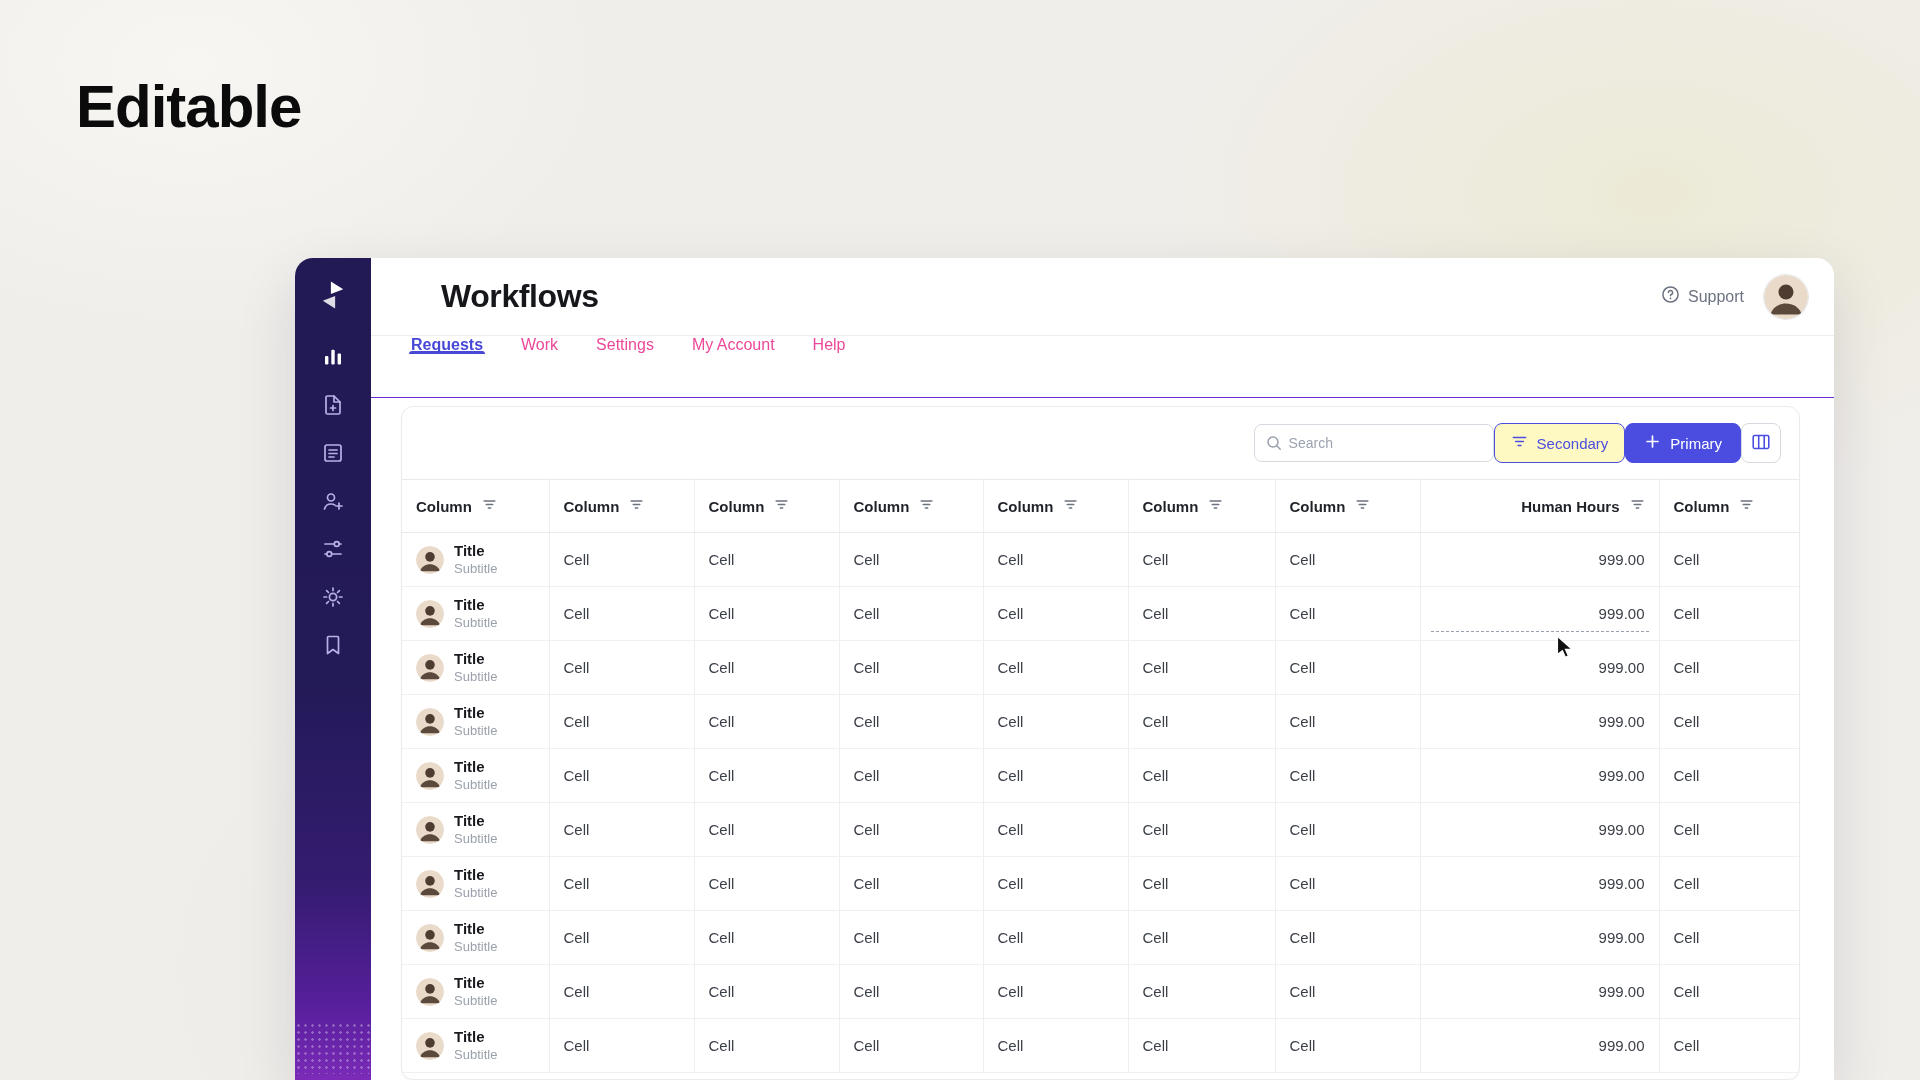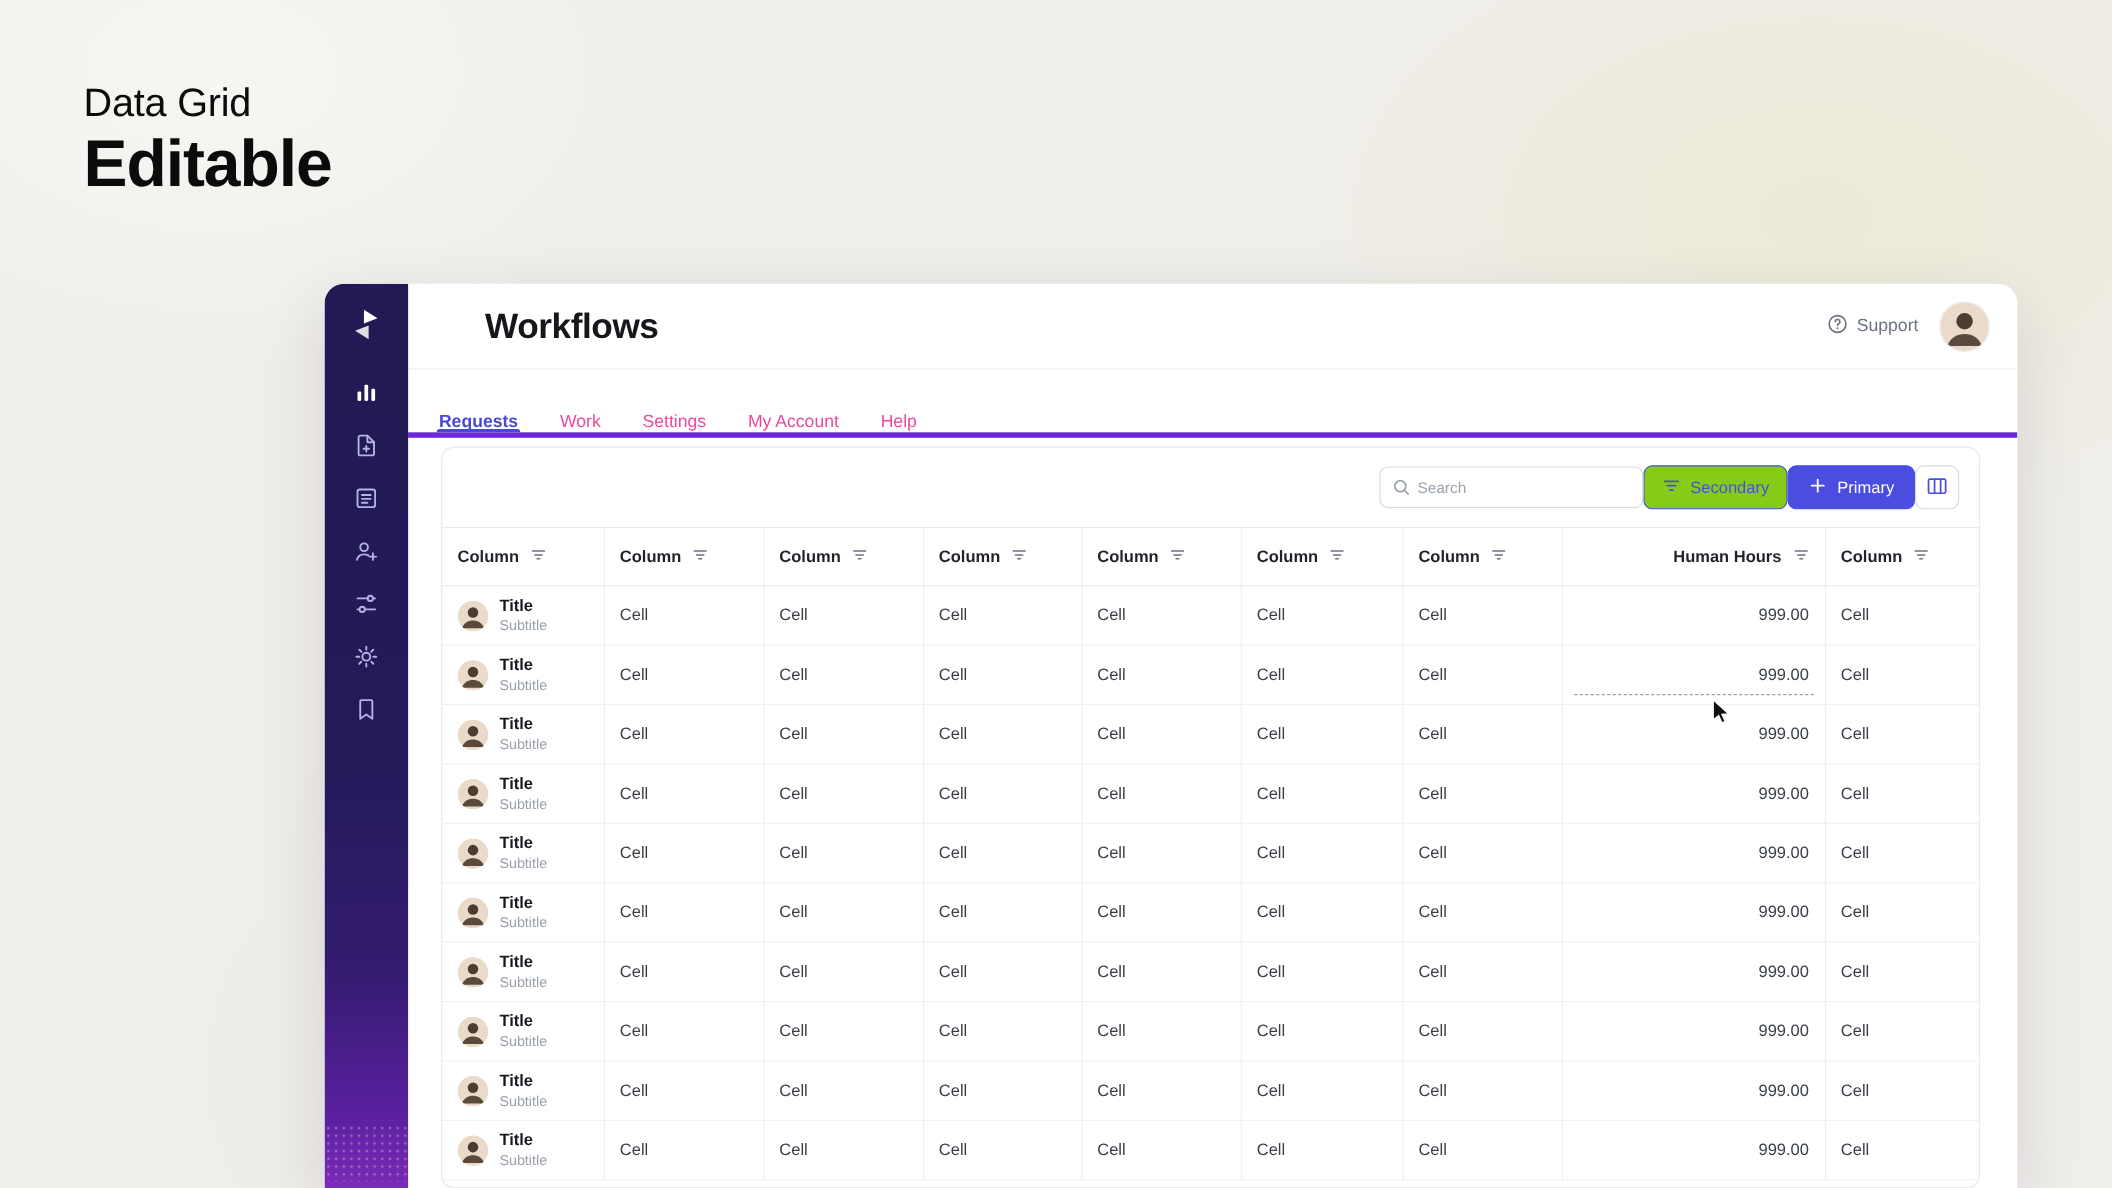--- a/index.html
+++ b/index.html
@@ -51,22 +51,22 @@
   }
   .app-title { font-size:32px; font-weight:600; color:#16171b; letter-spacing:-.4px;margin-left:48px; }
   .header-right { display:flex; align-items:center; gap:20px; }
   .support { display:flex; align-items:center; gap:8px; background:none; border:none;
     font-family:inherit; font-size:16px; color:#6b7280; cursor:pointer; }
   .avatar-lg { width:44px; height:44px; border-radius:50%; overflow:hidden; flex:none;
     box-shadow:0 0 0 1px #e5e7eb; background:none; border:none; padding:0; cursor:pointer; }
   .avatar-lg svg, .avatar-sm svg { display:block; width:100%; height:100%; }
 
   
-  .tabs { height:62px; flex:none; display:flex; align-items:flex-end; gap:34px;
-    padding:0 26px; border-bottom:5px solid #6d28d9; }
+  .tabs { height:62px; flex:none; display:flex; align-items:flex-start; gap:34px;
+    padding:0 38px; border-bottom:1px solid #6d28d9; }
   .tab { position:relative; display:flex; align-items:center; background:none; border:none;
     font-family:inherit; font-size:16px; color:#ec4899; cursor:pointer; padding:0 2px; }
   .tab.active { color:#4749d6; font-weight:600; }
   .tab.active::after { content:""; position:absolute; left:0; right:0; bottom:0; height:3px;
     background:#4749d6; border-radius:3px 3px 0 0; }
 
   
   .card { flex:1; margin:8px 34px 0 30px; border:1px solid #e9ebef; border-radius:12px;
     background:#fff; overflow:hidden; box-shadow:0 1px 2px rgba(16,24,40,.04); }
 
@@ -77,21 +77,21 @@
   .tb-showing { font-size:14px; color:#6b7280; }
   .tb-desc { margin-top:7px; font-size:13px; line-height:1.45; color:#9aa1ab; max-width:745px; }
 
   .tb-right { display:flex; align-items:center; flex:none; }
   .search { position:relative; width:240px; }
   .search input { width:100%; height:38px; border:1px solid #d6d9df; border-radius:8px;
     padding:0 12px 0 34px; font-family:inherit; font-size:14px; color:#374151; background:#fff; outline:none; }
   .search input::placeholder { color:#9ca3af; }
   .search .mag { position:absolute; left:11px; top:10px; }
   .btn-secondary { height:40px; padding:0 16px; display:flex; align-items:center; gap:9px;
-    background:#84cc16; border:1px solid #4a4de0; border-radius:8px; color:#4a4de0;
+    background:#fef9c3; border:1px solid #4a4de0; border-radius:8px; color:#4a4de0;
     font-family:inherit; font-size:15px; cursor:pointer; }
   .btn-primary { height:40px; padding:0 18px; display:flex; align-items:center; gap:9px;
     background:#4a4de0; border:1px solid #4a4de0; border-radius:8px; color:#fff;
     font-family:inherit; font-size:15px; cursor:pointer; }
   .btn-cols { width:40px; height:40px; display:flex; align-items:center; justify-content:center;
     background:#fff; border:1px solid #d6d9df; border-radius:8px; cursor:pointer; }
 
   
   table.grid { width:100%; border-collapse:collapse; table-layout:fixed; }
   thead th { height:53px; border-top:1px solid #e8eaee; border-bottom:1px solid #e8eaee;
@@ -111,21 +111,20 @@
   .ps { font-size:13px; color:#9aa1ab; line-height:1.15; margin-top:2px; }
   .filter-ic { flex:none; }
 
   
   .cursor { position:absolute; left:1552px; top:634px; z-index:60; pointer-events:none; }
 </style>
 </head>
 <body>
 
 <div class="hero">
-  <div class="kicker">Data Grid</div>
   <div class="big-title">Editable</div>
 </div>
 
 <div class="window">
 
   <div class="sidebar">
     <button class="logo-btn">
       <span>
         <svg width="34" height="34" viewBox="0 0 24 24">
             <path d="M10.5 2.5 19.2 8l-8.7 3.3Z" fill="#fff"></path>

